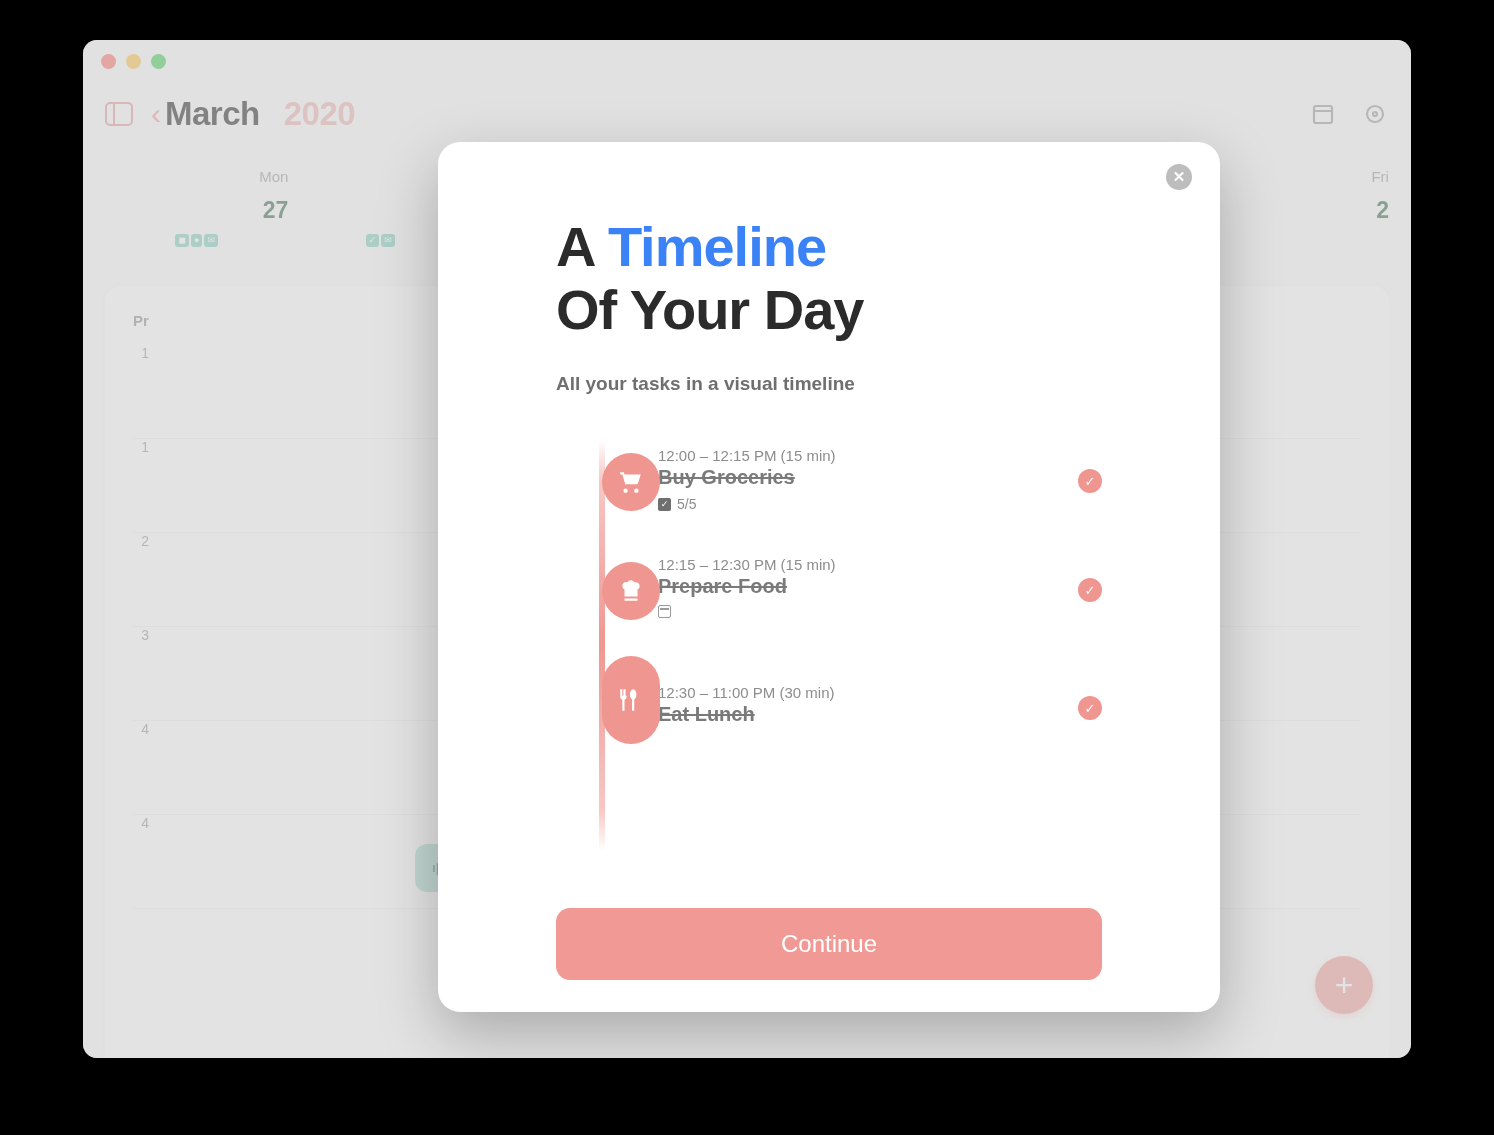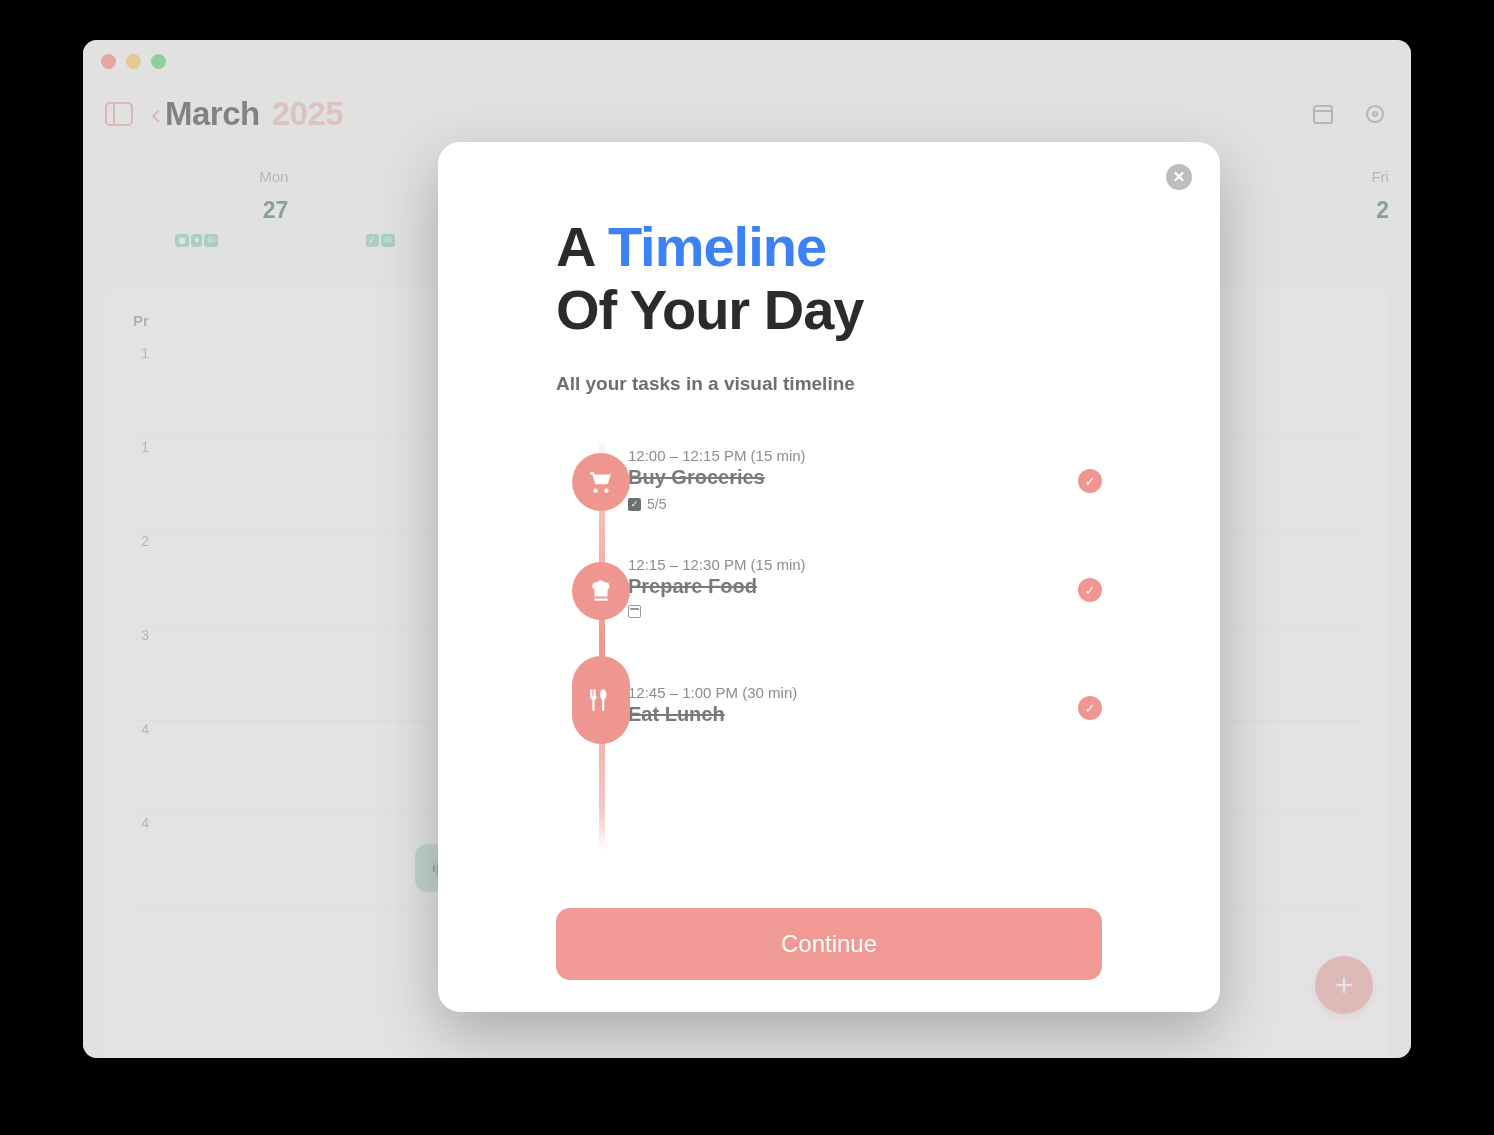--- a/index.html
+++ b/index.html
@@ -47,21 +47,21 @@
       margin-right: 14px;
     }
     .sidebar-toggle::before {
       content:""; position:absolute;
       left: 6px; top:0; bottom:0;
       width:2px; background:#e28f8a;
     }
     .chev { font-size: 30px; color:#ed8c87; font-weight:500; line-height:1; padding:0 4px;}
     .month {
       font-size: 33px; font-weight: 700; letter-spacing:-.5px;
-      display:flex; gap: 12px;
+      display:flex; gap: 24px;
     }
     .month .yr { color:#edaaa5; font-weight:700;}
     .spacer { flex:1;}
     .hdr-icon {
       width: 28px; height: 28px; margin-left: 24px;
       color:#8d8d8d; display:flex;align-items:center;justify-content:center;
     }
     .hdr-icon svg { width:24px; height:24px; }
 
     .weekdays {
@@ -160,20 +160,21 @@
         rgba(241,153,148,0) 0%,
         rgba(241,153,148,.55) 10%,
         #f09690 50%,
         rgba(241,153,148,.55) 90%,
         rgba(241,153,148,0) 100%);
     }
     .tl-item {
       position:relative;
       display:flex; align-items:flex-start;
       margin-bottom: 44px;
+      margin-left: 30px;
     }
     .tl-bubble {
       position:absolute; left:-56px; top:6px;
       width:58px; height:58px; border-radius:50%;
       background:#f09690;
       display:flex;align-items:center;justify-content:center;
       color:#fff;
     }
     .tl-bubble.pill {
       height: 88px; border-radius: 29px;
@@ -216,21 +217,21 @@
     <span class="tl-red"></span>
     <span class="tl-yellow"></span>
     <span class="tl-green"></span>
   </div>
 
   <div class="app-header">
     <div class="sidebar-toggle"></div>
     <div class="chev">‹</div>
     <div class="month">
       <span>March</span>
-      <span class="yr">2025</span>
+      <span class="yr">2020</span>
     </div>
     <div class="chev" style="opacity:0">›</div>
     <div class="spacer"></div>
     <div class="hdr-icon">
       <svg viewBox="0 0 24 24" fill="none" stroke="currentColor" stroke-width="2.2">
           <rect x="3" y="4" width="18" height="17" rx="2"></rect>
           <line x1="3" y1="9" x2="21" y2="9"></line>
         </svg>
     </div>
     <div class="hdr-icon">
@@ -356,21 +357,21 @@
         <div class="tl-check">✓</div>
       </div>
 
       <div class="tl-item">
         <div class="tl-bubble pill">
           <svg viewBox="0 0 24 24" fill="#fff">
               <path d="M8 2v7a3 3 0 0 1-2 2.8V22H4V11.8A3 3 0 0 1 2 9V2h2v6h1V2h2v6h1V2zM14 2c-1.7 0-3 2-3 5 0 2.2.9 3.8 2 4.6V22h2V11.6c1.1-.8 2-2.4 2-4.6 0-3-1.3-5-3-5z"></path>
             </svg>
         </div>
         <div class="tl-body" style="margin-top:22px">
-          <div class="time">12:45 – 1:00 PM (30 min)</div>
+          <div class="time">12:30 – 11:00 PM (30 min)</div>
           <div class="title strike">Eat Lunch</div>
         </div>
         <div class="tl-check" style="top:34px">✓</div>
       </div>
 
     </div>
 
     <button class="continue-btn">Continue</button>
   </div>
 </div>

